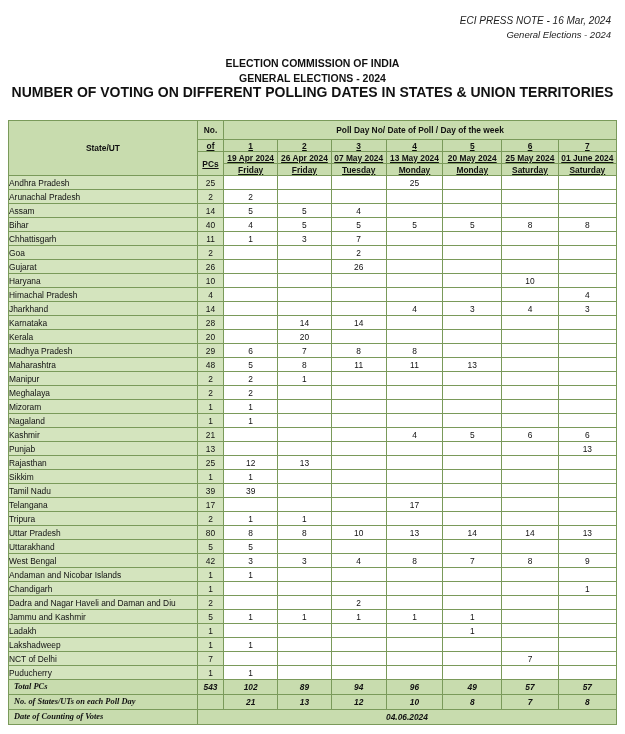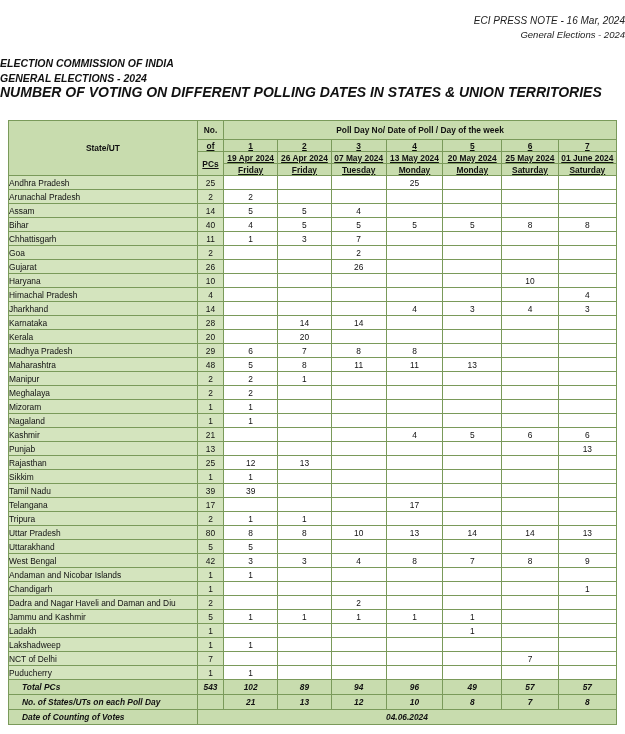--- a/index.html
+++ b/index.html
@@ -1,37 +1,37 @@
 <!DOCTYPE html>
 <html><head>
   <meta charset="utf-8">
   <style>
     html, body { margin: 0; padding: 0; background: #ffffff; }
     body { width: 625px; height: 734px; position: relative; overflow: hidden;
            font-family: "Liberation Sans", sans-serif; color: #111; }
-    .press { position: absolute; right: 0; top: 14px; text-align: right;
+    .press { position: absolute; right: 14px; top: 14px; text-align: right;
              font-style: italic; font-size: 9.5px; line-height: 14px; color: #222; }
     .press .l1 { font-size: 10px; }
-    .titles { position: absolute; left: 0; top: 56px; width: 625px; 
-              font-weight: bold; font-style: italic; font-size: 10.5px; line-height: 14.5px; color: #111; }
+    .titles { position: absolute; left: 0; top: 56px; width: 625px; text-align: center;
+              font-weight: bold; font-size: 10.5px; line-height: 14.5px; color: #111; }
     .titles div:nth-child(3) { font-size: 14px; }
     table.main { position: absolute; left: 8px; top: 120px; width: 609px;
                  border-collapse: collapse; table-layout: fixed; font-size: 8.4px; }
     table.main td, table.main th { border: 1px solid #7a9a5a; padding: 0; height: 13px;
                  line-height: 12px; overflow: hidden; white-space: nowrap; }
     th { background: #c8dcae; font-weight: bold; font-size: 8.4px; color: #111; }
     td.state { background: #d4e4be; text-align: left; padding-left: 3px; }
     td.pcs { background: #d4e4be; text-align: center; }
     td.v { text-align: center; background: #ffffff; }
     td.v.filled { background: #ffffff; }
     tr.hdr1 th { height: 18px; margin-left: 35px; }
     tr.hdr2 th, tr.hdr3 th { height: 11px; line-height: 10px; text-decoration: underline; }
     tr.foot td { background: #c8dcae; font-weight: bold; font-style: italic; height: 14px; }
     tr.foot td.v { background: #c8dcae; }
-    tr.foot td.state { padding-left: 13px; }
+    tr.foot td.state { padding-left: 5px; font-family: Liberation Serif, serif; }
   </style>
 </head>
 <body>
 
 <div class="press">
   <div class="l1">ECI PRESS NOTE - 16 Mar, 2024</div>
   <div>General Elections - 2024</div>
 </div>
 
 <div class="titles">

